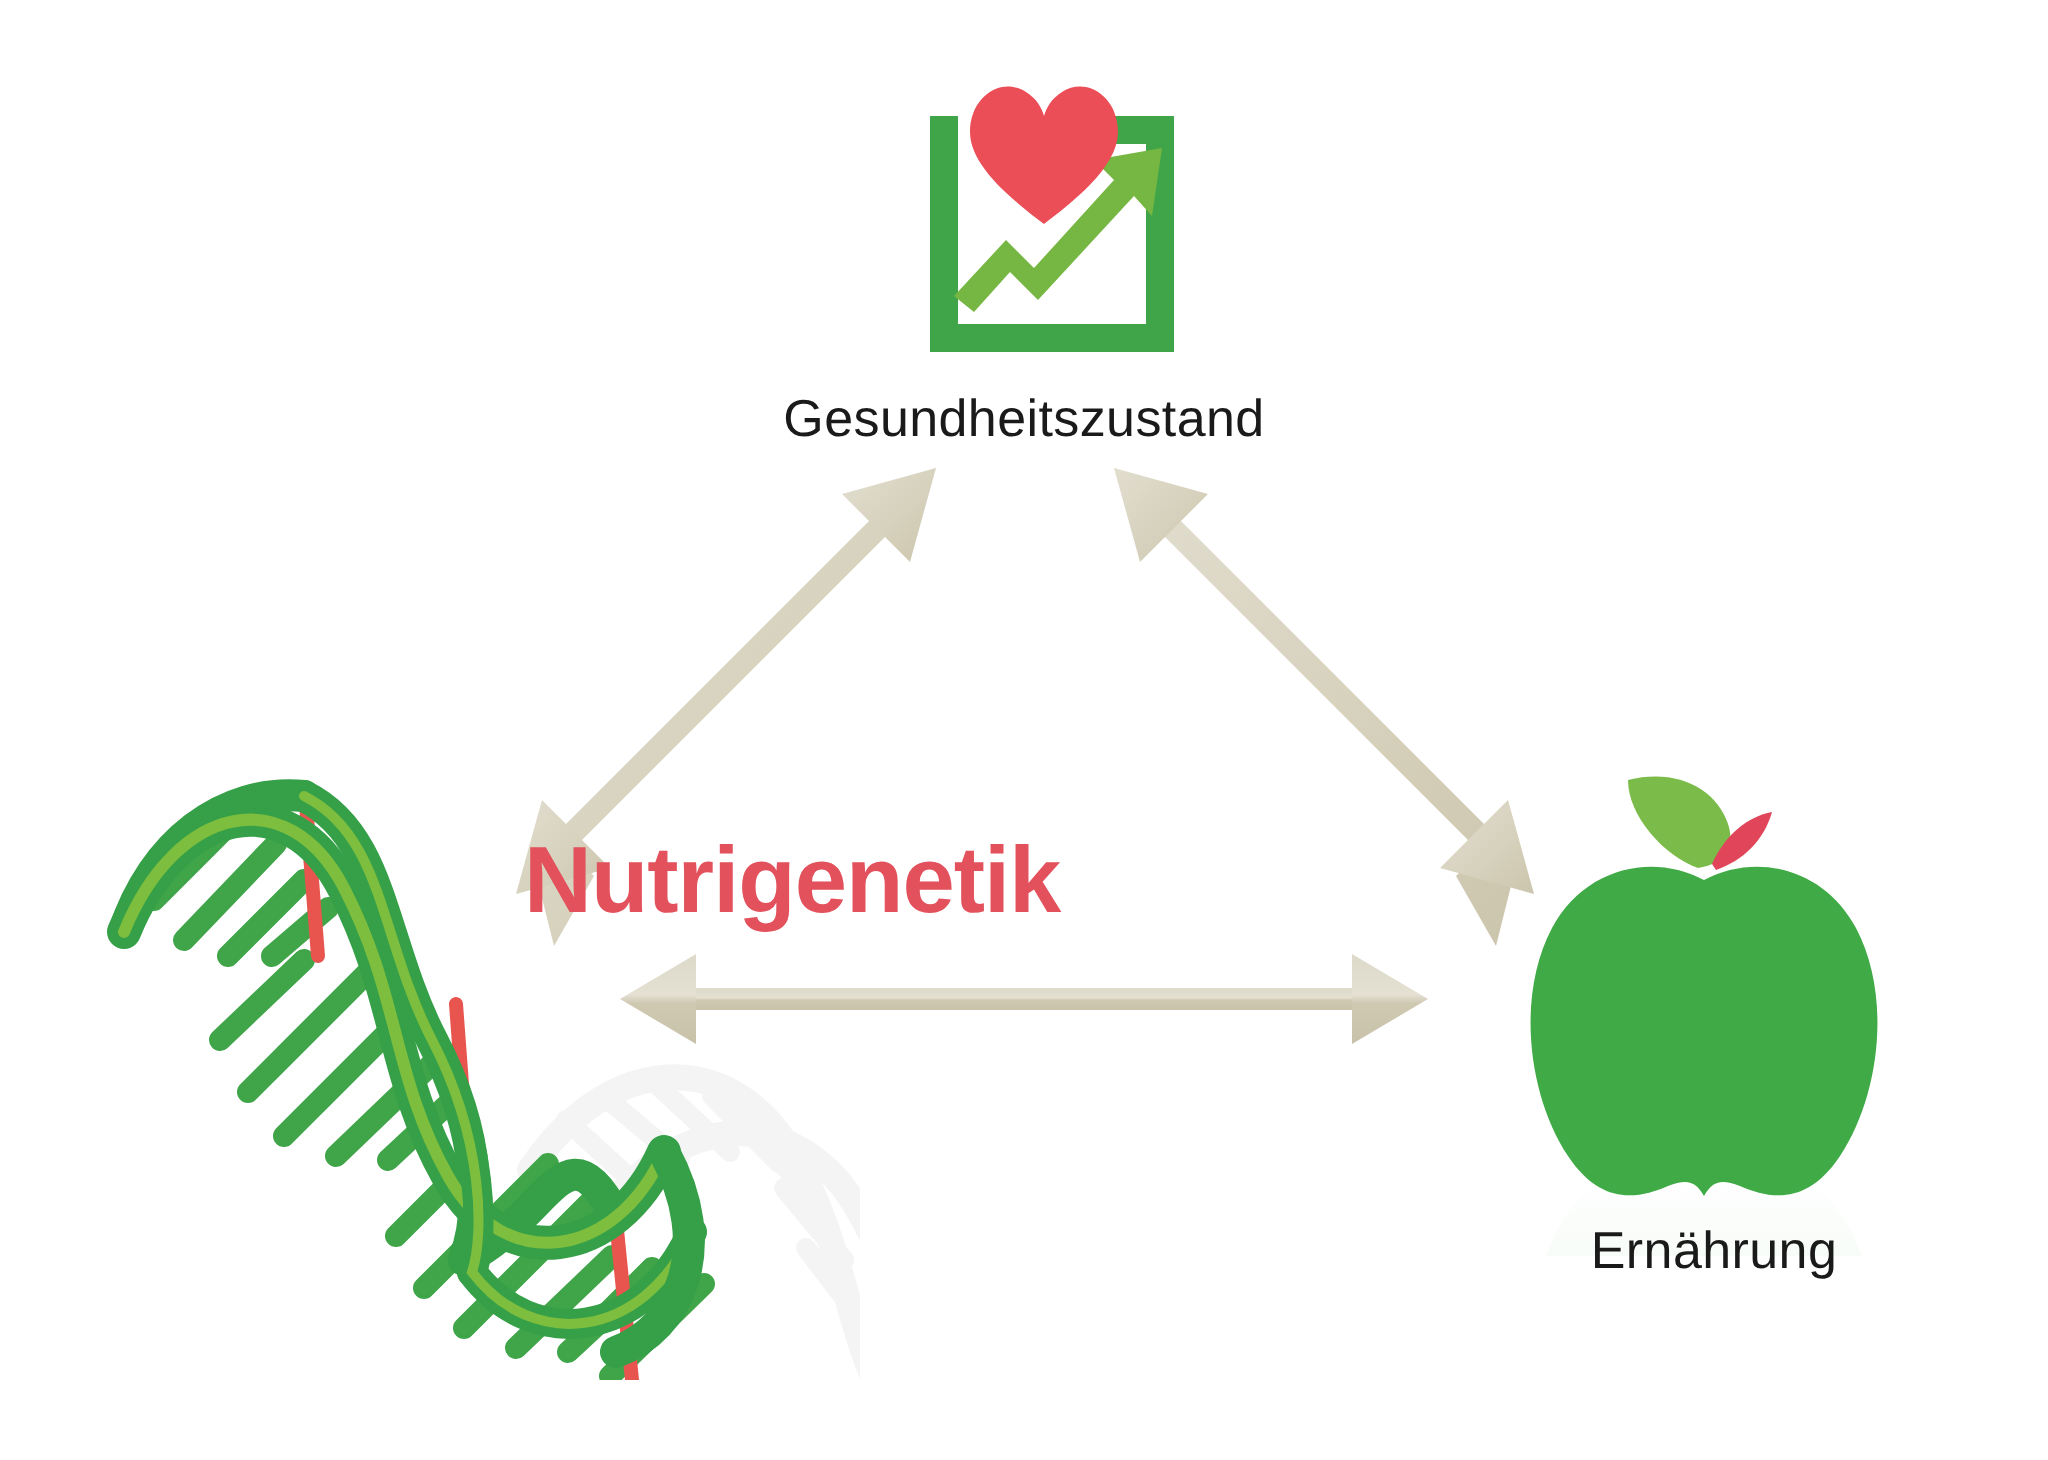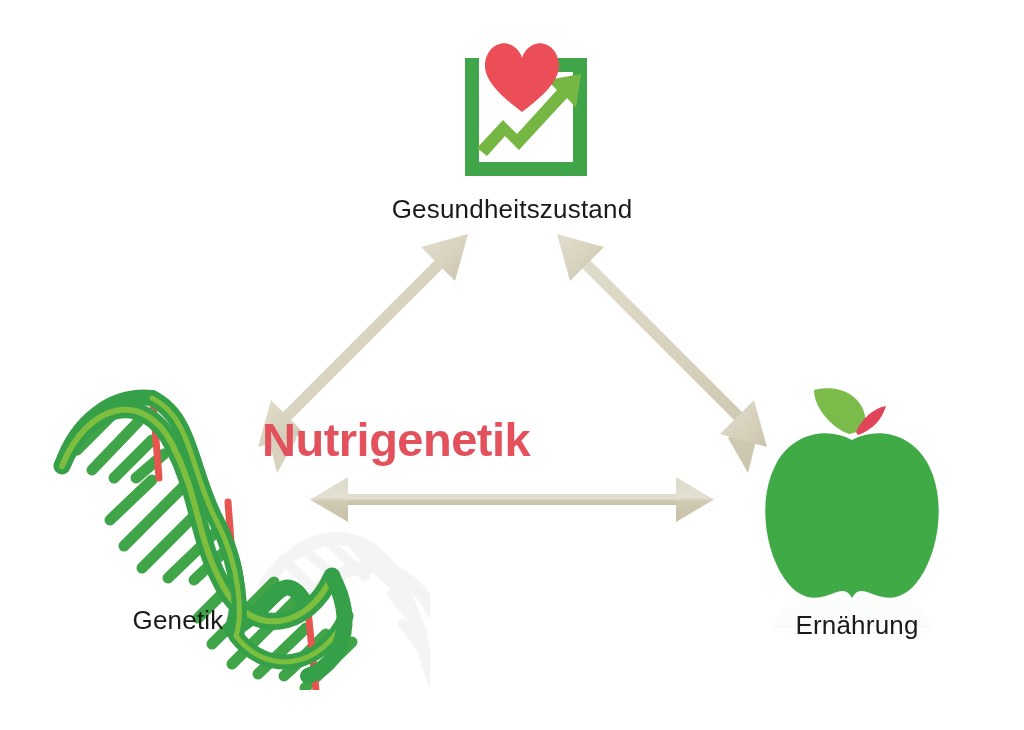--- a/index.html
+++ b/index.html
@@ -222,21 +222,20 @@
       <g fill="none">
         <path d="M22,96 C48,32 104,20 132,74 C160,128 156,168 184,218 C212,268 268,260 292,206" stroke="#35A047" stroke-width="17" stroke-linecap="round"></path>
         <path d="M22,96 C48,32 104,20 132,74 C160,128 156,168 184,218 C212,268 268,260 292,206" stroke="#7DBE3F" stroke-width="6" stroke-linecap="round"></path>
         <path d="M112,28 C152,48 150,100 176,150 C202,200 202,248 196,266" stroke="#35A047" stroke-width="15" stroke-linecap="round"></path>
         <path d="M196,266 C226,306 282,300 306,246" stroke="#35A047" stroke-width="15" stroke-linecap="round"></path>
         <path d="M112,28 C152,48 150,100 176,150 C202,200 202,248 196,266 C226,306 282,300 306,246" stroke="#7DBE3F" stroke-width="5" stroke-linecap="round"></path>
         <path d="M292,206 C318,254 300,294 268,306" stroke="#35A047" stroke-width="16" stroke-linecap="round"></path>
       </g>
     </svg>
   </div>
-  <div class="node-label" id="genetics-label">Genetik</div>
 
   <div class="node" id="nutrition-node">
     <svg viewBox="0 0 200 250" width="200" height="250" xmlns="http://www.w3.org/2000/svg">
       <defs>
         <linearGradient id="reflApple" x1="0" y1="0" x2="0" y2="1">
           <stop offset="0%" stop-color="#3FAA46" stop-opacity="0.16"></stop>
           <stop offset="100%" stop-color="#3FAA46" stop-opacity="0"></stop>
         </linearGradient>
       </defs>
 

